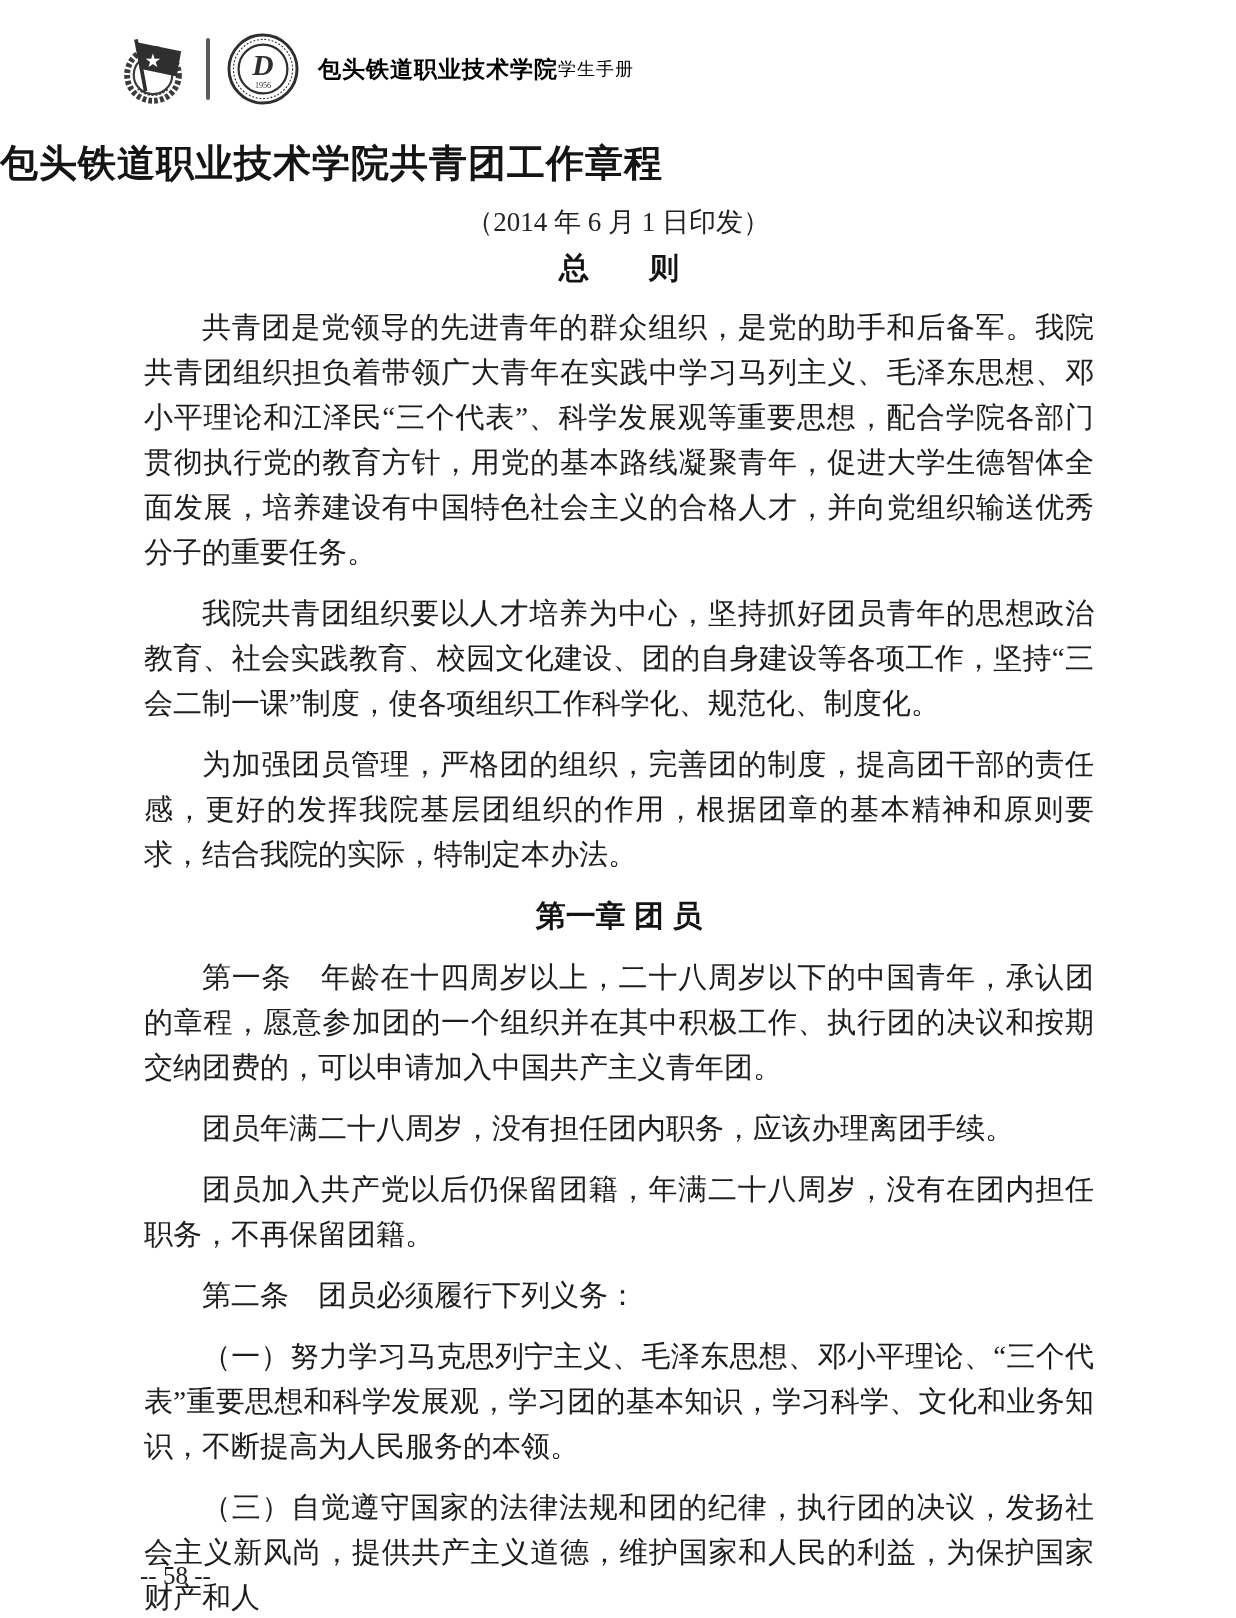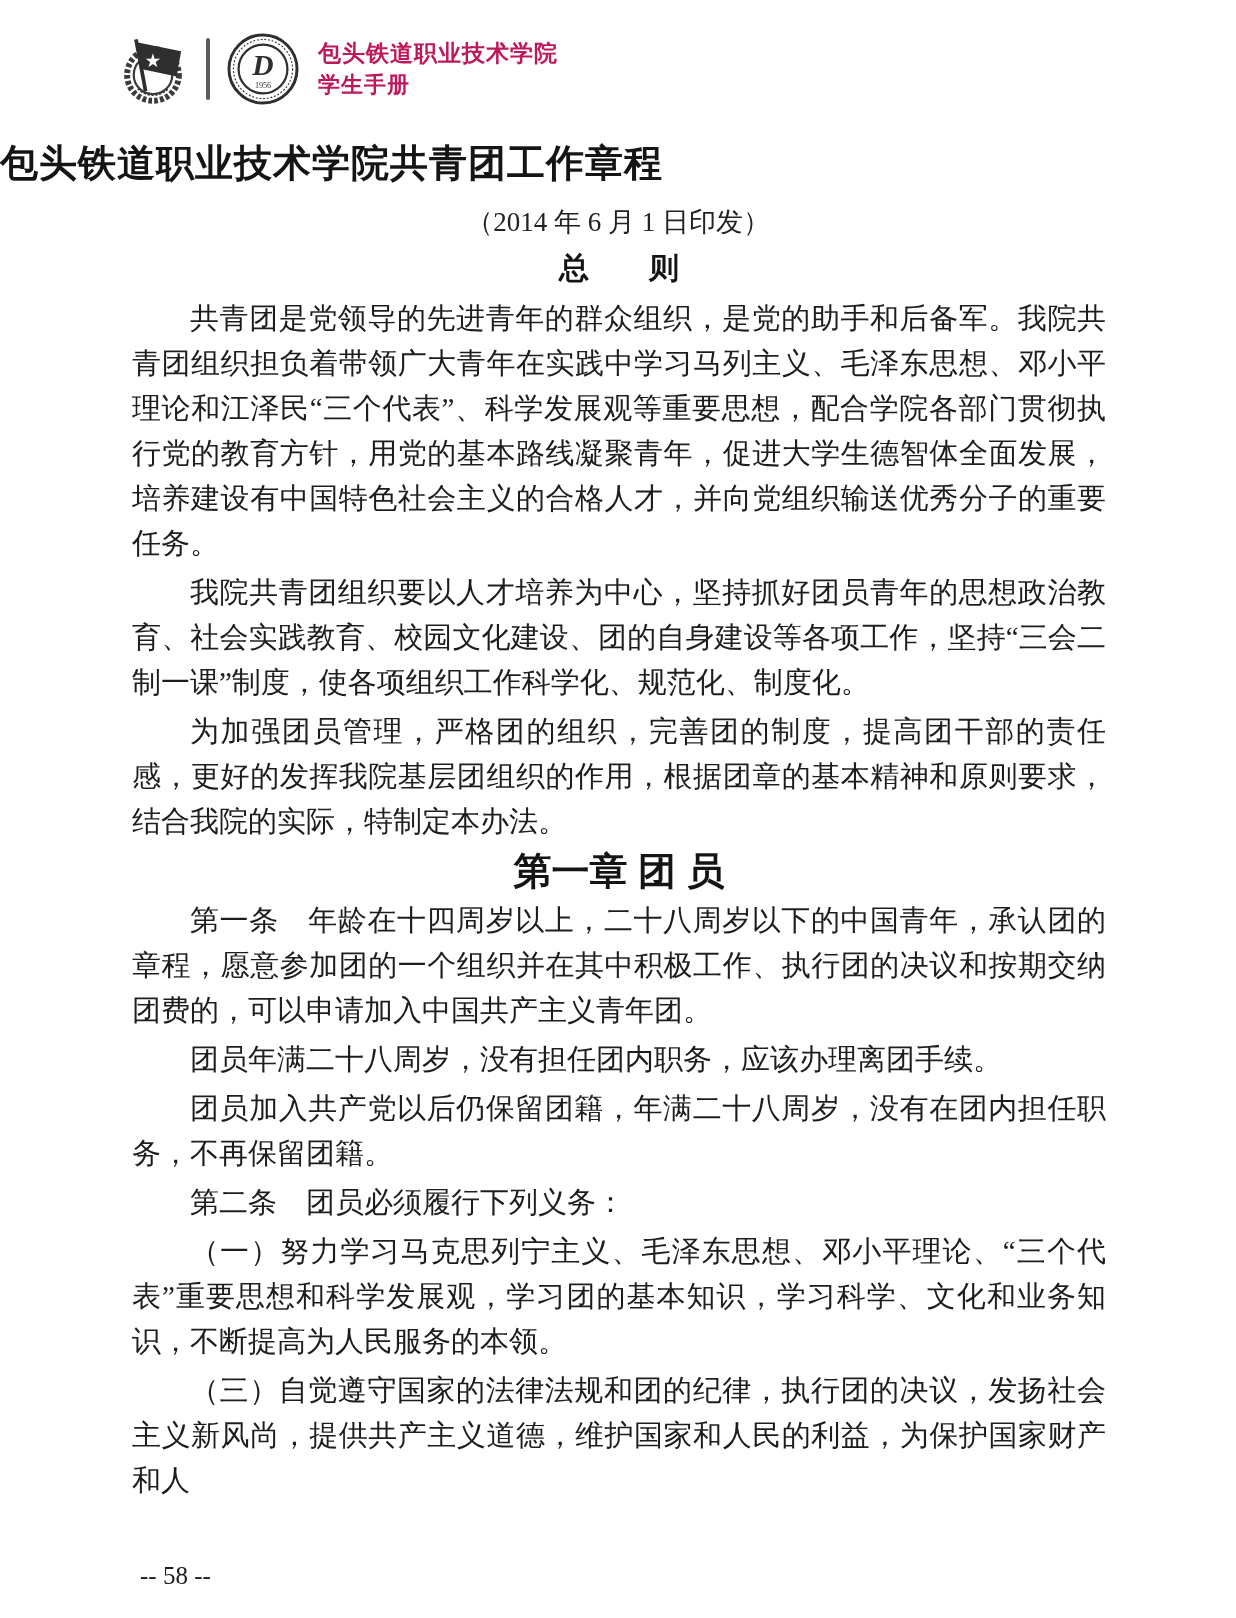--- a/index.html
+++ b/index.html
@@ -25,34 +25,34 @@
   .logo-divider {
     width: 4px;
     height: 62px;
     background: #5a5a5a;
     margin: 0 16px;
     border-radius: 2px;
   }
   .header-text {
     margin-left: 18px;
     display: flex;
-    flex-direction: column;
+    flex-direction: row;
     justify-content: center;
     font-family: "Liberation Sans", sans-serif;
-    color: #be185d;
+    color: #000000;
   }
   .college-name {
     font-size: 23px;
     font-weight: bold;
     letter-spacing: 1px;
     line-height: 32px;
   }
   .handbook-label {
-    font-size: 22px;
-    font-weight: bold;
+    font-size: 18px;
+    font-weight: normal;
     letter-spacing: 1px;
     line-height: 32px;
   }
 
   
   .doc-title {
     position: absolute;
     top: 138px;
     left: 0;
     width: 100%;
@@ -86,27 +86,27 @@
     font-weight: bold;
     font-size: 30px;
     line-height: 42px;
     margin: 0 0 7px 0;
     color: #141414;
   }
   .chapter-heading {
     text-align: center;
     font-family: "Liberation Sans", sans-serif;
     font-weight: bold;
-    font-size: 38px;
+    font-size: 30px;
     line-height: 46px;
     margin: 1px 0 1px 0;
     color: #141414;
   }
   .body-para {
-    margin: 4px;
+    margin: 16px;
     font-size: 29px;
     line-height: 45px;
     text-align: justify;
     text-indent: 2em;
     color: #1d1d1d;
   }
 
   
   .page-number {
     position: absolute;

